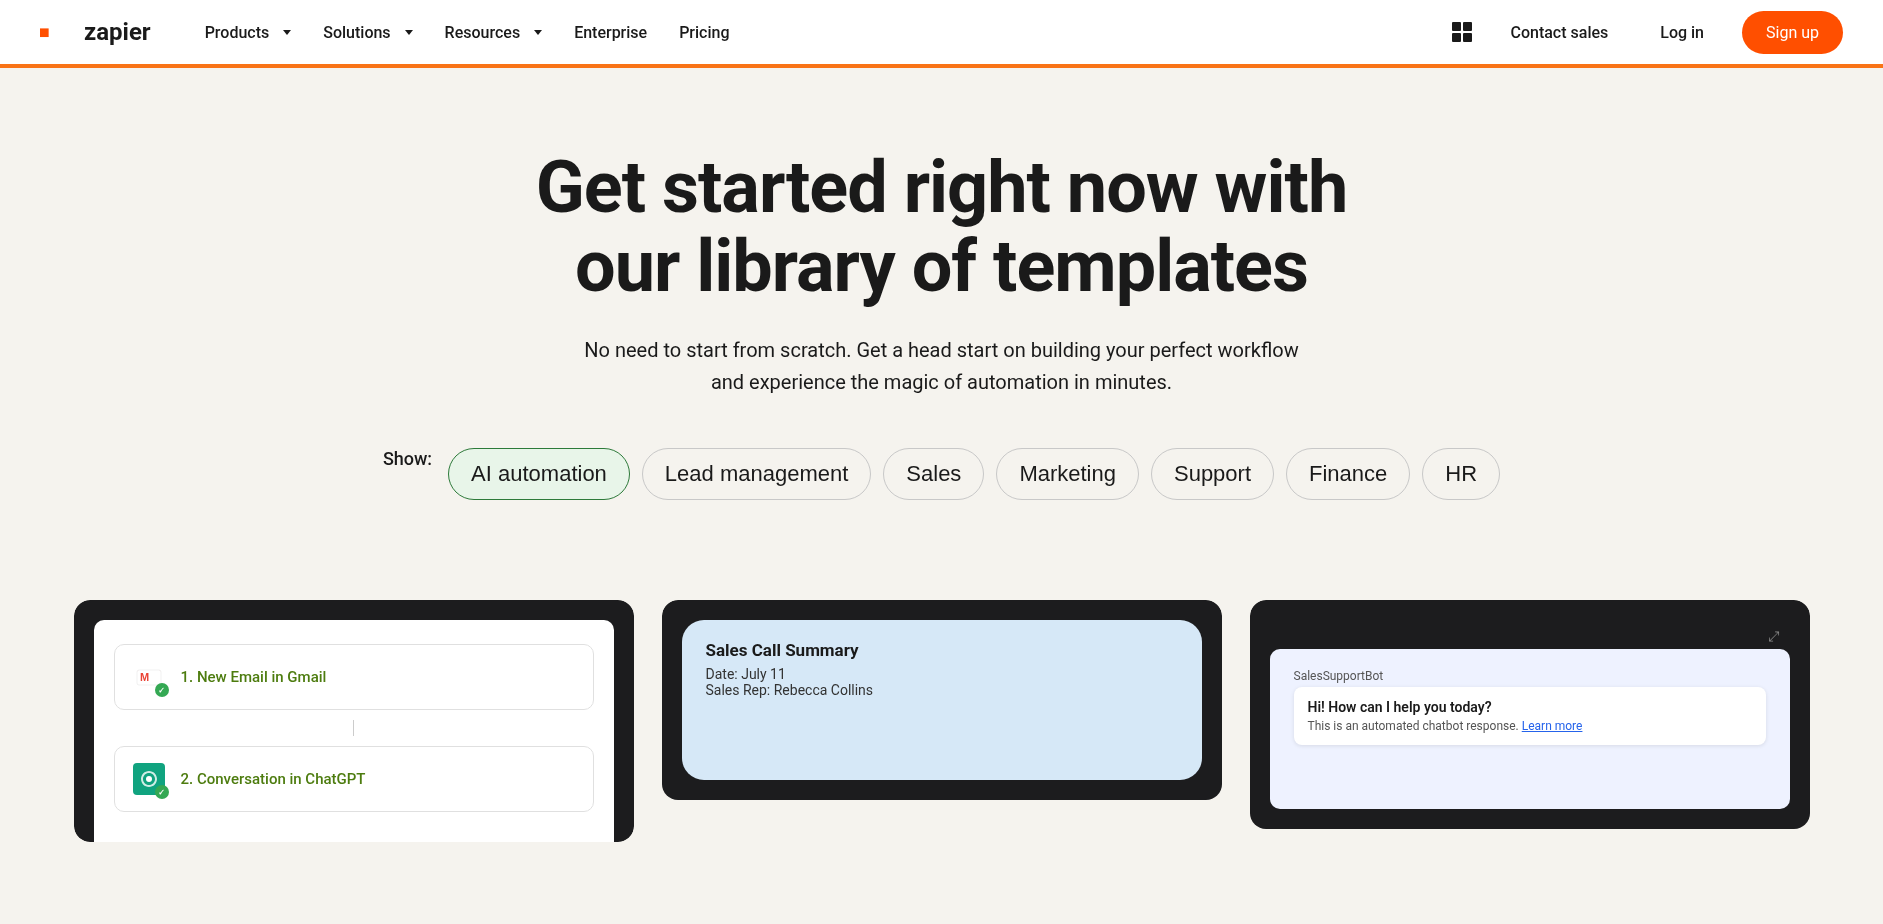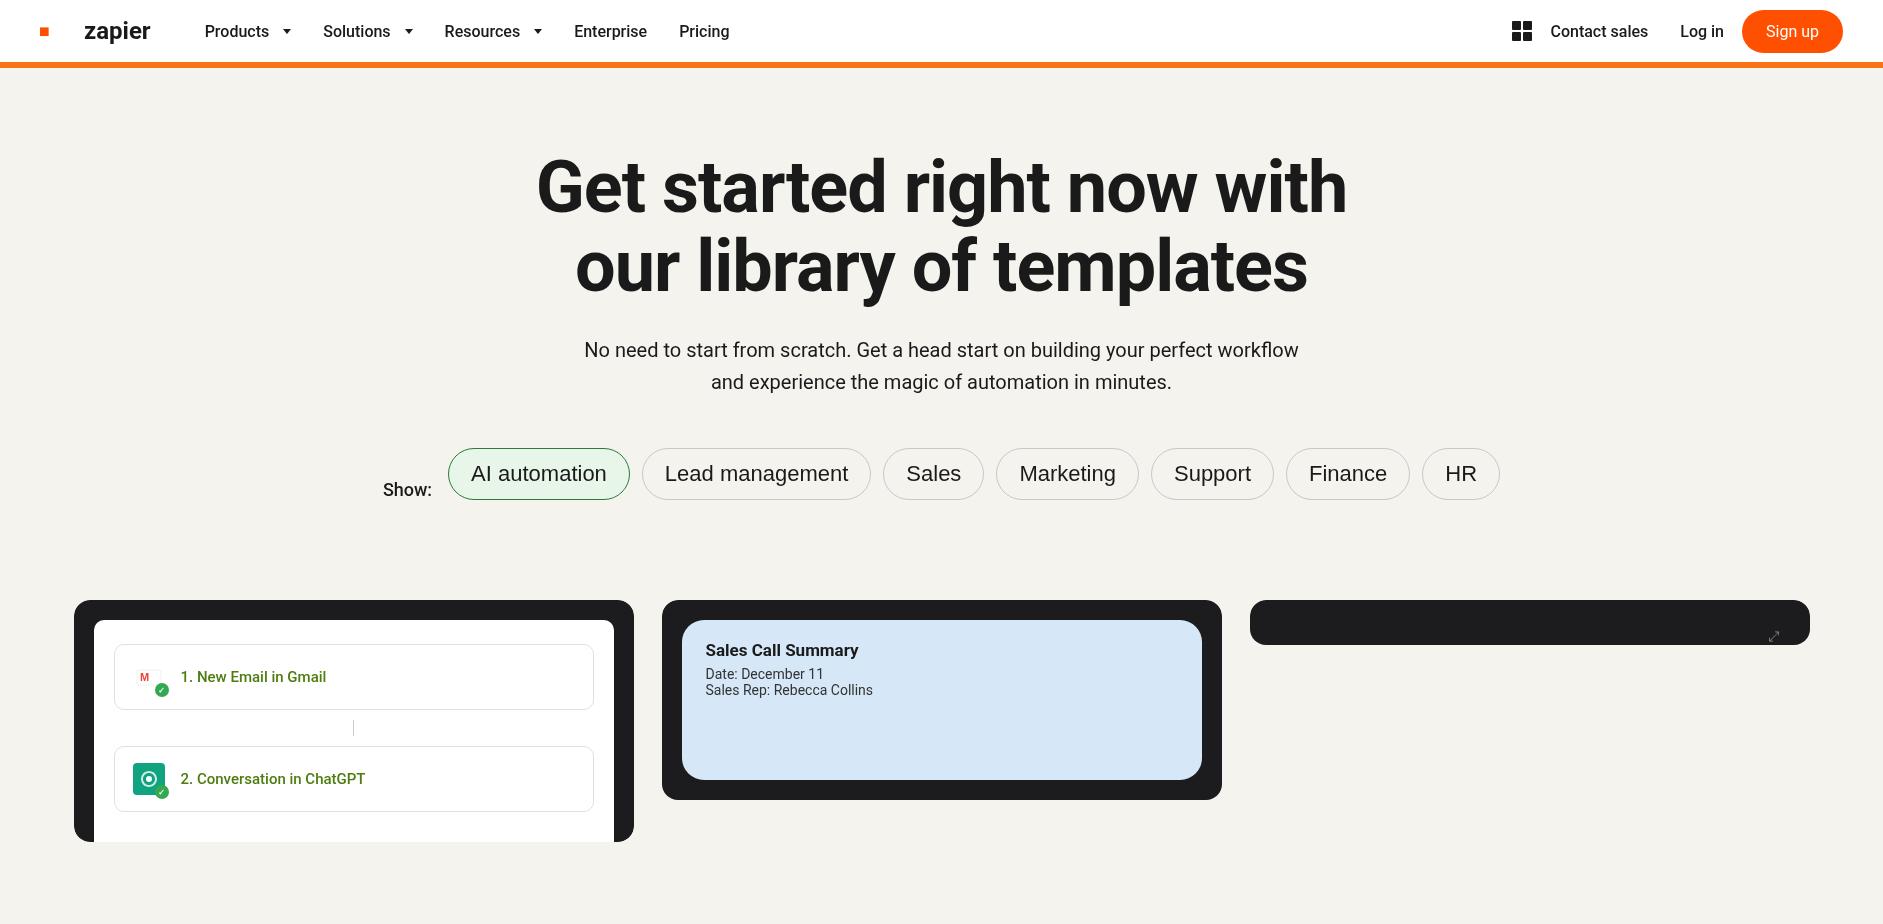--- a/index.html
+++ b/index.html
@@ -12,21 +12,21 @@
       overflow-x: hidden;
     }
 
     
     nav {
       display: flex;
       align-items: center;
       padding: 0 40px;
       height: 68px;
       background: #fff;
-      border-bottom: 6px solid #f97316;
+      border-bottom: 4px solid #f97316;
       position: sticky;
       top: 0;
       z-index: 100;
     }
     .nav-logo {
       display: flex;
       align-items: center;
       gap: 8px;
       margin-right: 40px;
     }
@@ -62,21 +62,21 @@
       width: 0;
       height: 0;
       border-left: 4px solid transparent;
       border-right: 4px solid transparent;
       border-top: 5px solid #1a1a1a;
       margin-left: 2px;
     }
     .nav-right {
       display: flex;
       align-items: center;
-      gap: 4px;
+      gap: 24px;
       margin-left: auto;
     }
     .nav-grid-icon {
       display: grid;
       grid-template-columns: 1fr 1fr;
       gap: 2px;
       width: 20px;
       height: 20px;
       cursor: pointer;
     }
@@ -125,21 +125,21 @@
       font-weight: 400;
       line-height: 1.6;
       max-width: 720px;
       margin: 0 auto 50px;
       color: #1a1a1a;
     }
 
     
     .filter-row {
       display: flex;
-      align-items: flex-end;
+      align-items: flex-start;
       justify-content: center;
       gap: 12px;
       margin-bottom: 50px;
       flex-wrap: wrap;
     }
     .filter-label {
       font-size: 18px;
       font-weight: 500;
       color: #1a1a1a;
       margin-right: 4px;
@@ -400,28 +400,40 @@
         </div>
       </div>
     </div>
   </div>
 
   <div class="card">
     <div class="card-outer">
       <div class="card-inner" style="padding: 0; background: transparent;">
         <div class="sales-card-content">
           <div class="sales-title">Sales Call Summary</div>
-          <div class="sales-text">Date: December 11</div>
+          <div class="sales-text">Date: July 11</div>
           <div class="sales-text">Sales Rep: Rebecca Collins</div>
         </div>
       </div>
     </div>
   </div>
 
   <div class="card">
     <div class="card-outer">
       <div class="card-resize-icon">
         <span class="resize-icon">⤢</span>
       </div>
+      <div class="card-inner" style="padding: 0; background: transparent; margin-top: 4px;">
+        <div class="chatbot-content">
+          <div class="chatbot-name">SalesSupportBot</div>
+          <div class="chatbot-bubble">
+            <div class="chatbot-greeting">Hi! How can I help you today?</div>
+            <div class="chatbot-sub">
+              <span>This is an automated chatbot response.</span>
+              <a href="#">Learn more</a>
+            </div>
+          </div>
+        </div>
+      </div>
     </div>
   </div>
 
 </div>
 
 </body></html>

